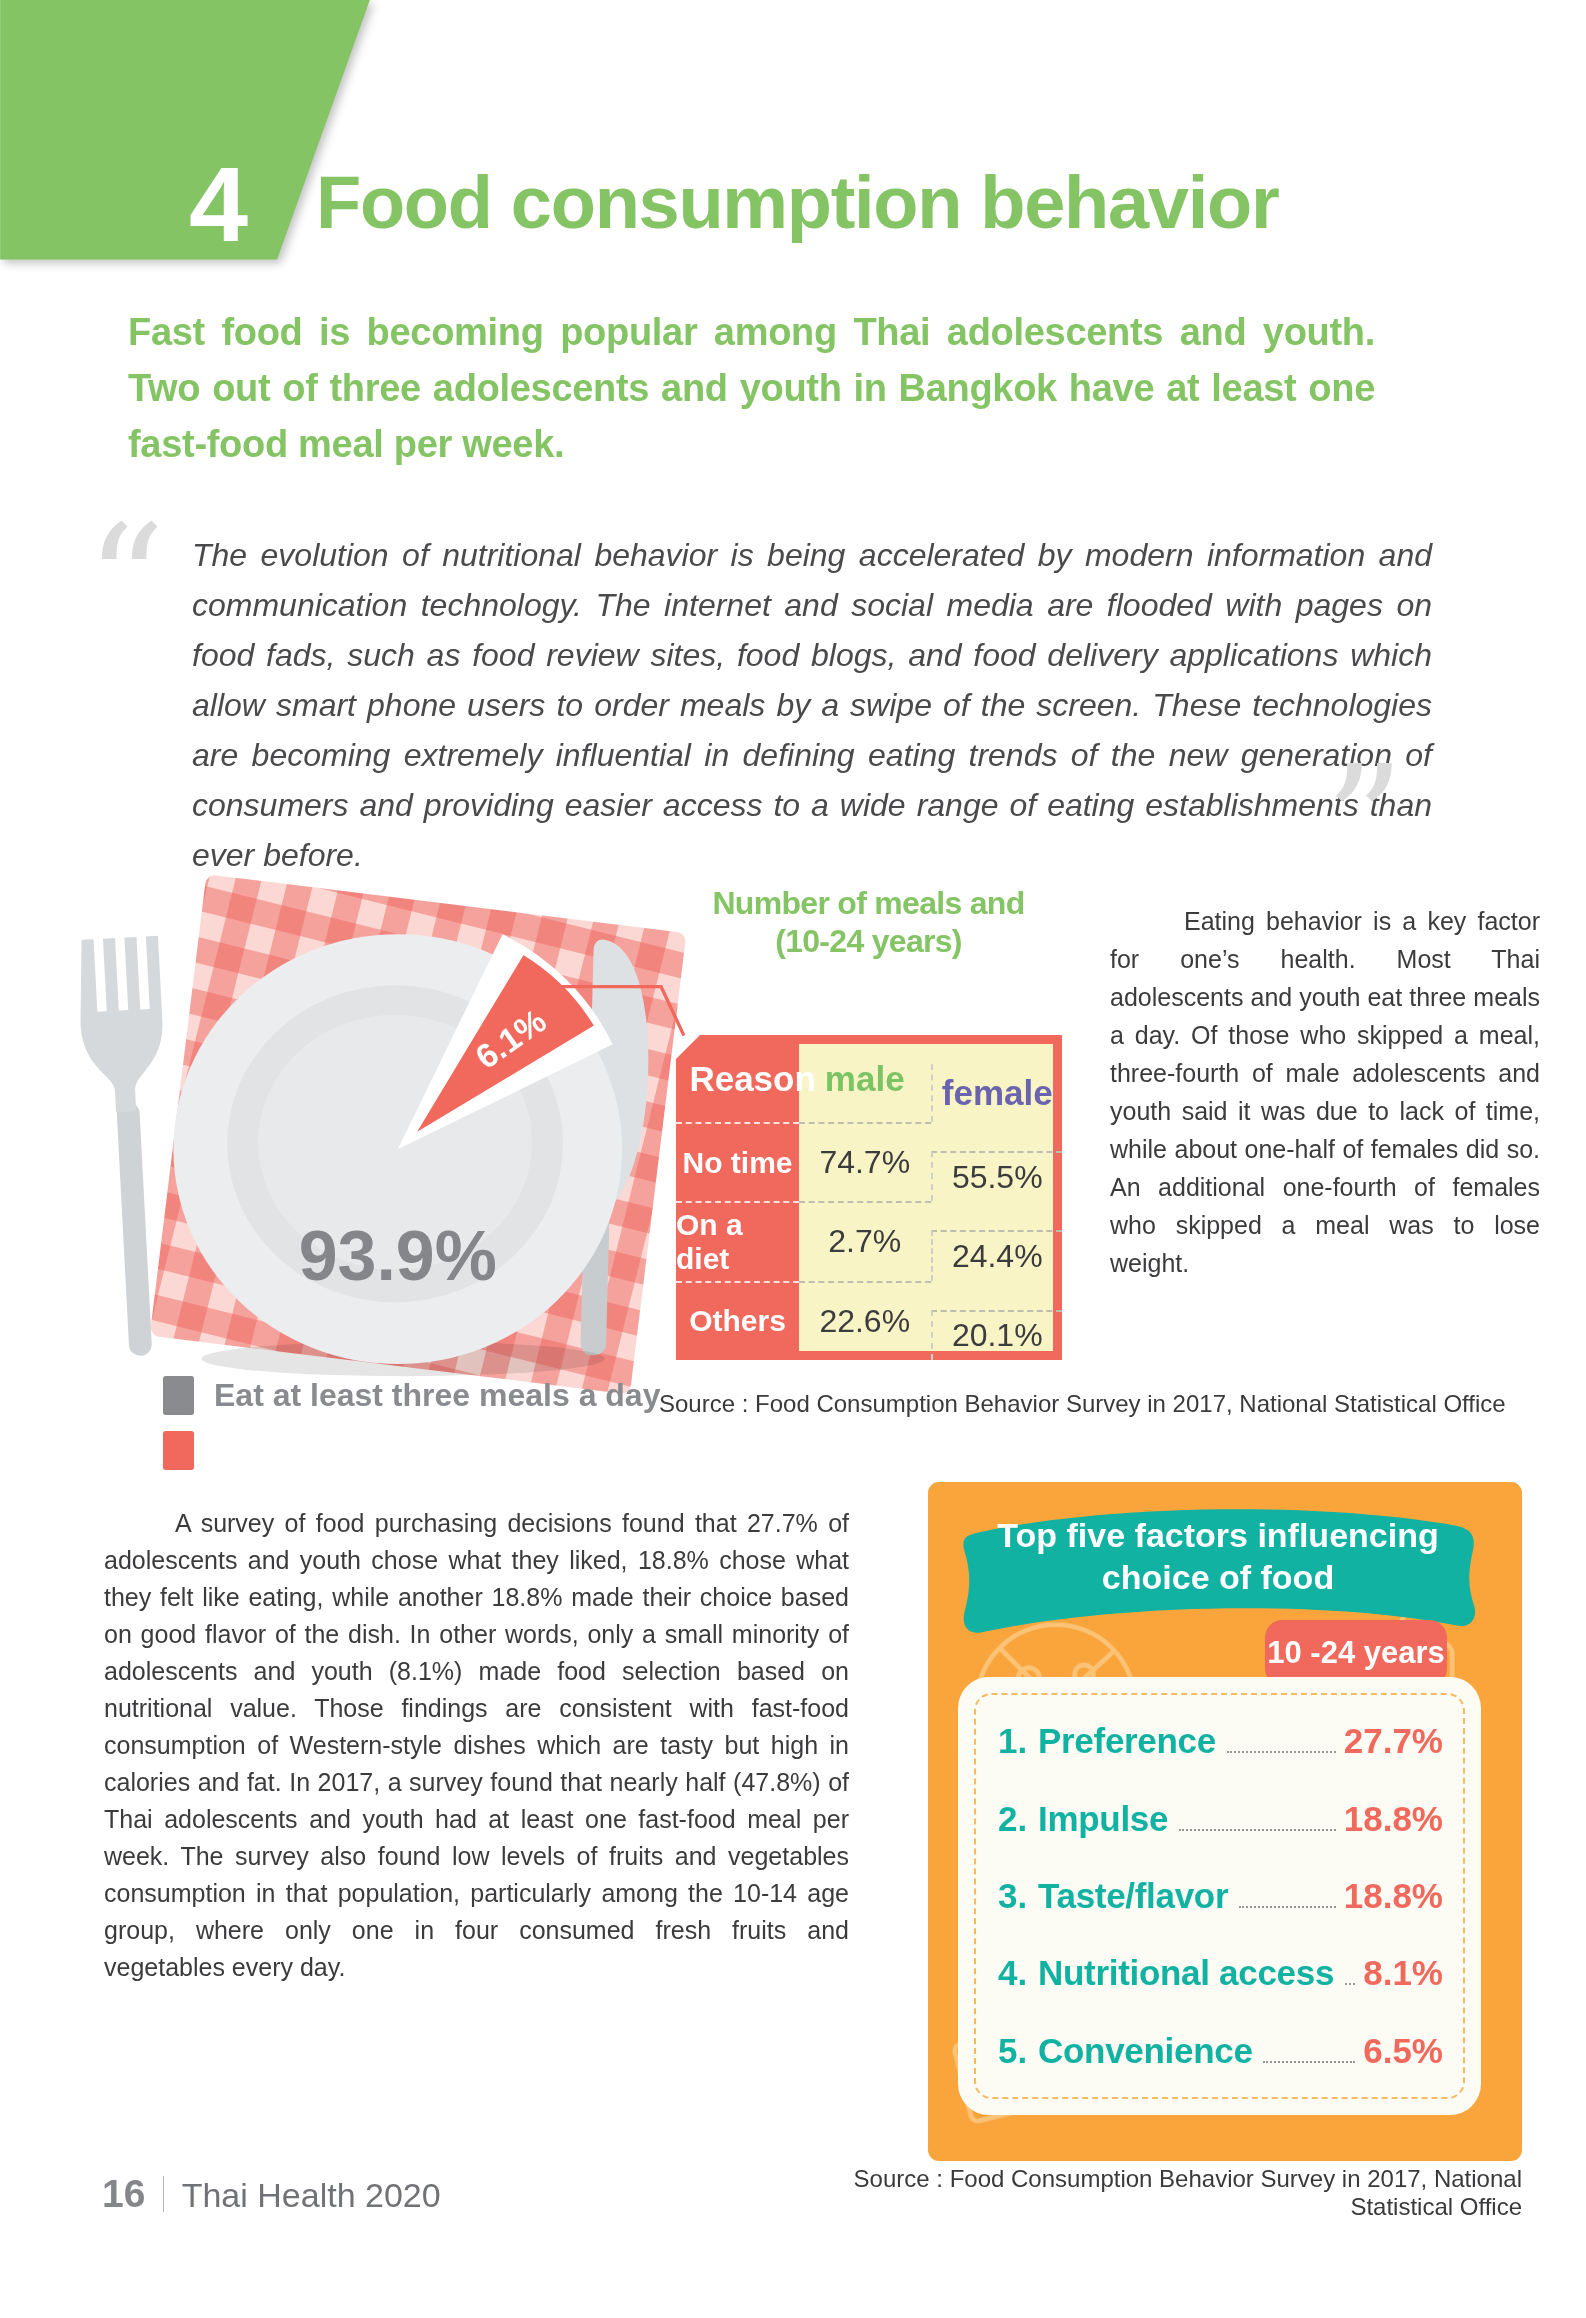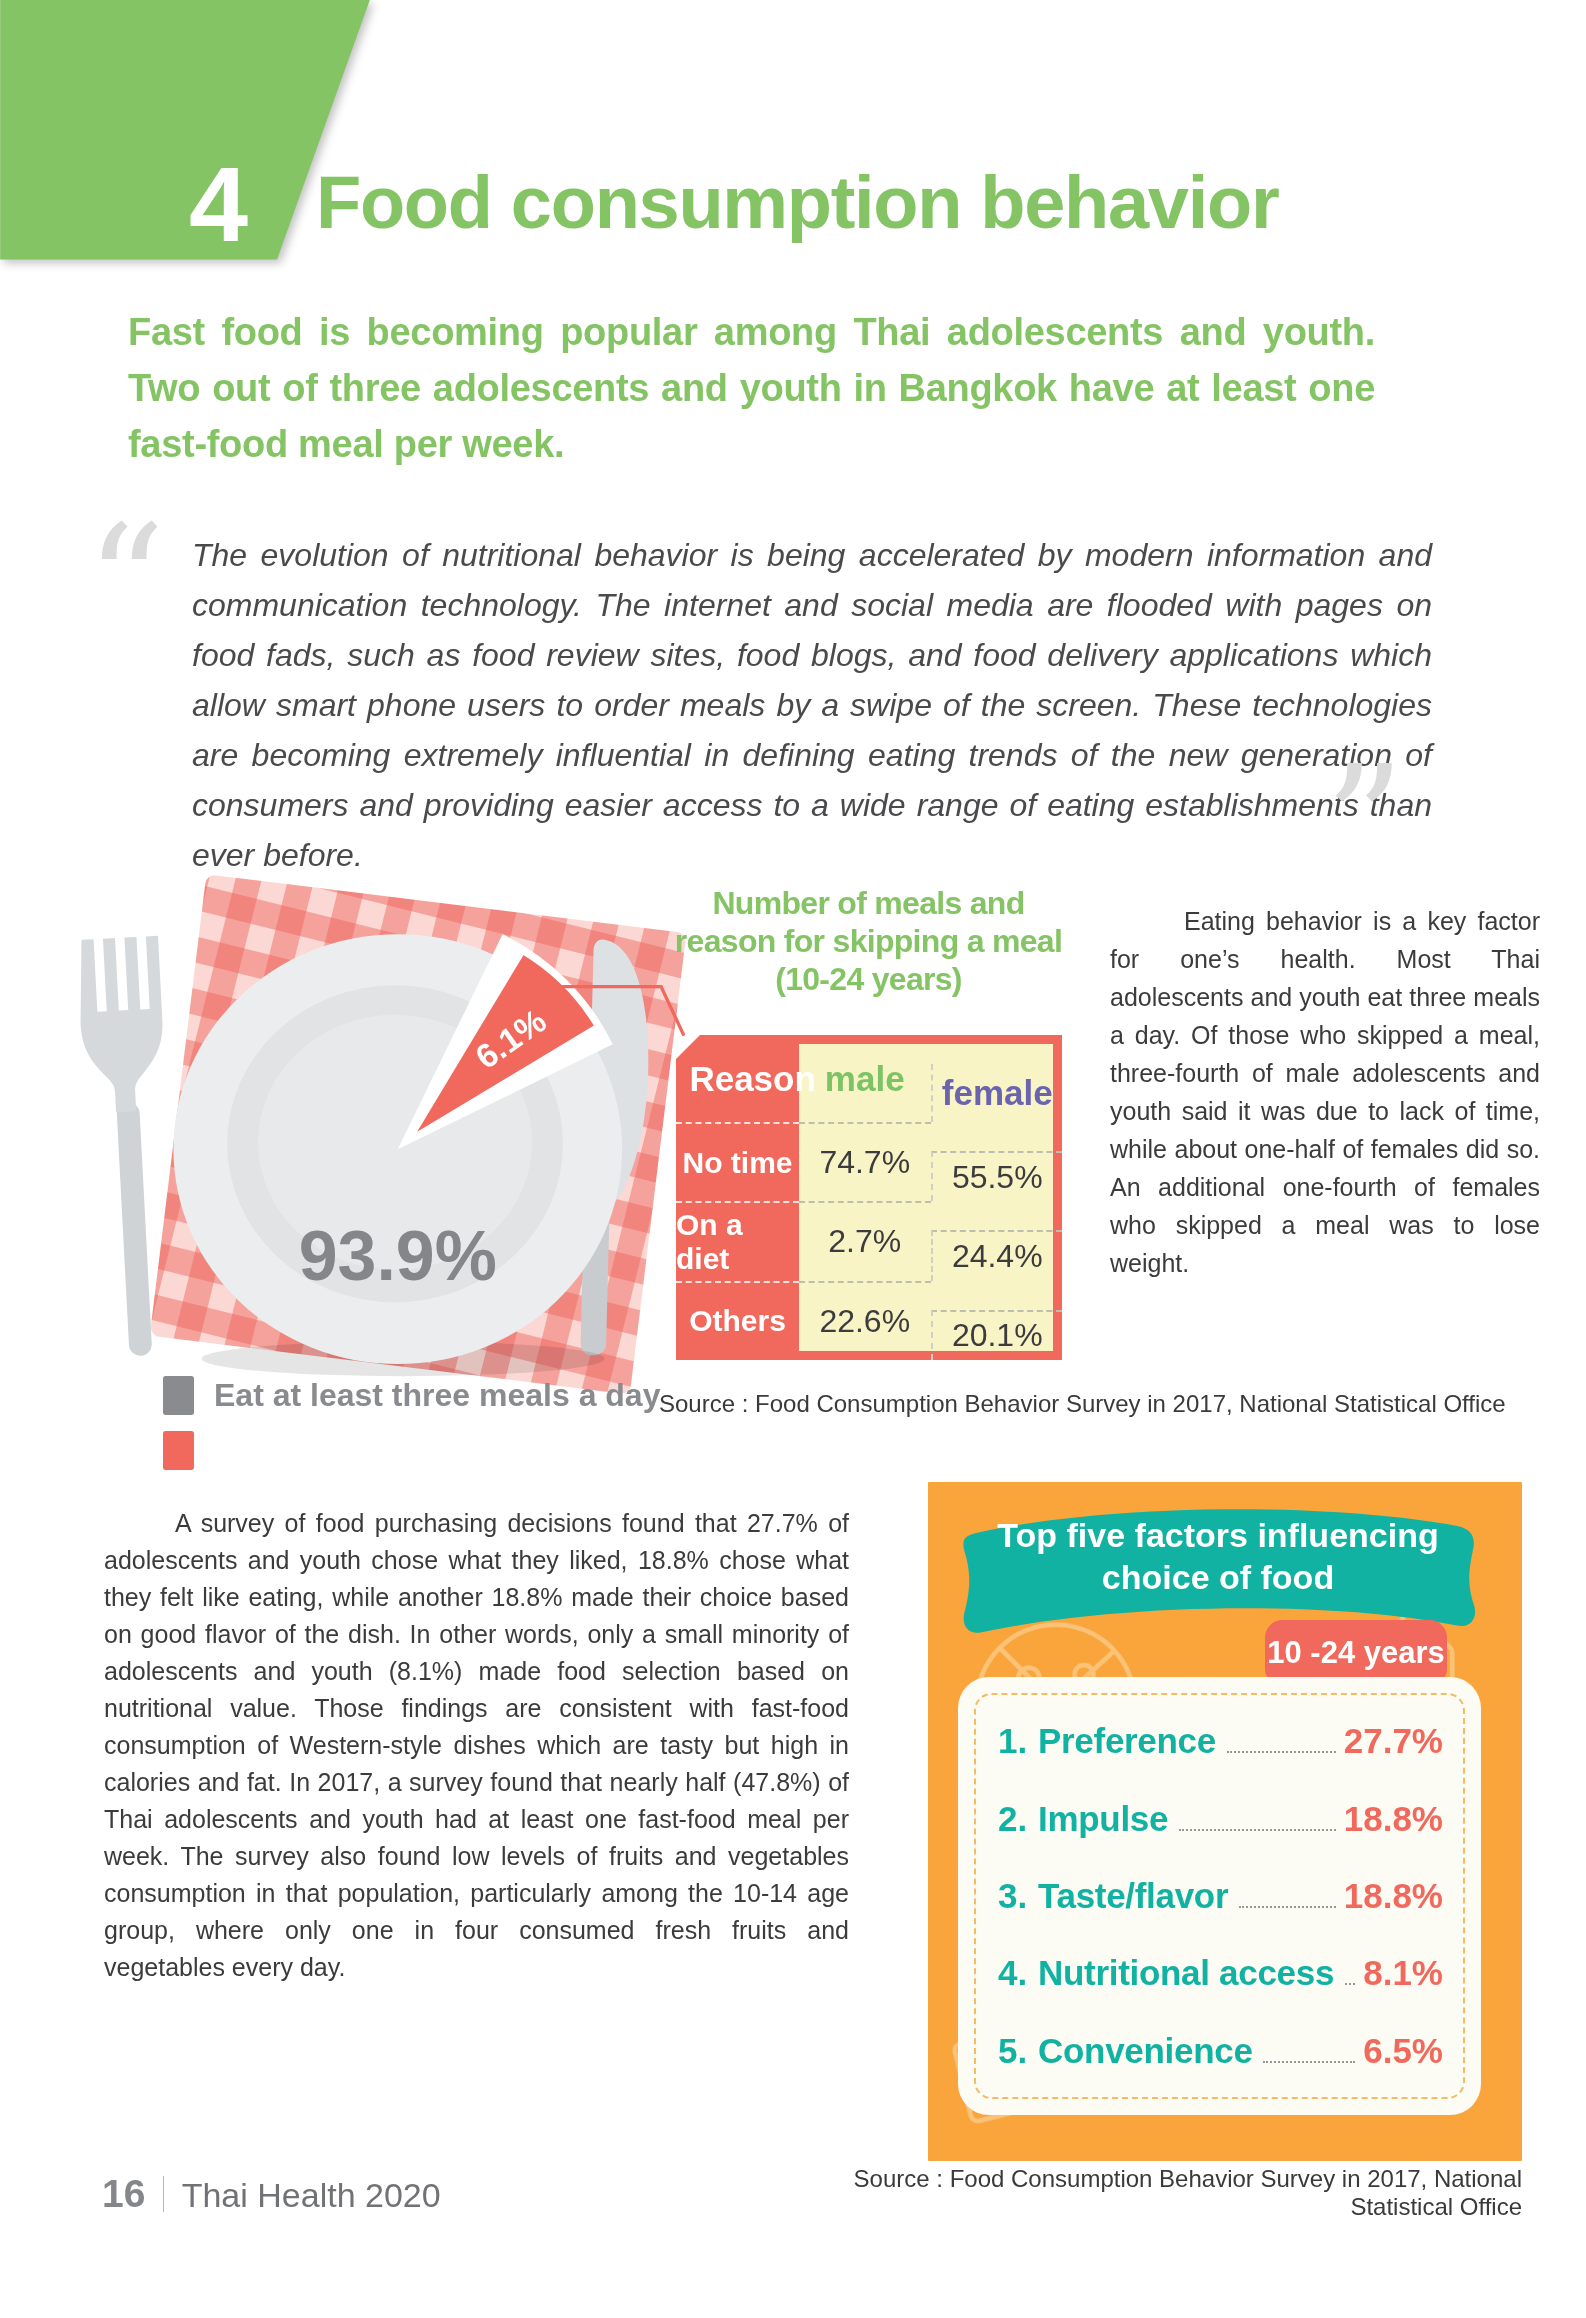--- a/index.html
+++ b/index.html
@@ -50,21 +50,21 @@
   .source-note{font-size:24px;color:#3a3a3c;}
   #source-1{left:659px;top:1390px;}
   #source-2{left:793px;top:2165px;width:729px;text-align:right;}
 
   
   .para{font-size:25px;line-height:1.5;text-align:justify;color:#3b3b3d;}
   #para-right{left:1110px;top:902px;width:430px;text-indent:74px;line-height:1.52;}
   #para-bottom{left:104px;top:1505px;width:745px;text-indent:71px;line-height:1.48;}
 
   
-  .factors-panel{left:928px;top:1482px;width:594px;height:679px;background:#f9a53c;border-radius:1px;overflow:hidden;}
+  .factors-panel{left:928px;top:1482px;width:594px;height:679px;background:#f9a53c;border-radius:11px;overflow:hidden;}
   .factors-panel svg.doodles{position:absolute;inset:0;}
   .ribbon-svg{position:absolute;left:28px;top:16px;}
   .ribbon-text{position:absolute;left:28px;top:32px;width:524px;text-align:center;color:#ffffff;
                font-size:34px;font-weight:700;line-height:42px;}
   .age-badge{position:absolute;left:337px;top:138px;width:182px;height:66px;background:#f0695c;border-radius:17.5px;
              color:#ffffff;font-size:31px;font-weight:700;display:flex;align-items:center;justify-content:center;}
   .white-box{position:absolute;left:30px;top:195px;width:523px;height:438px;background:#fcfbf4;border-radius:31px;}
   .dash-border{position:absolute;inset:16px;border:2.7px dashed #f6ba61;border-radius:17.5px;}
   .factor-list{position:absolute;left:40px;right:38px;top:25.5px;bottom:25.5px;display:flex;flex-direction:column;
                justify-content:space-around;}
@@ -132,21 +132,20 @@
     </g>
 
     <polyline points="836,1468 984,1468 1018,1541" fill="none" stroke="#f0695c" stroke-width="5"></polyline>
 
     <text x="770" y="1560" transform="rotate(-35 770 1560)" text-anchor="middle" font-size="50" font-weight="bold" fill="#ffffff">6.1%</text>
     <text x="592" y="1905" text-anchor="middle" font-size="104" font-weight="bold" fill="#85868a">93.9%</text>
   </svg>
 
   <div class="abs meals-heading">
     <div>Number of meals and</div>
-    <div>reason for skipping a meal</div>
     <div>(10-24 years)</div>
   </div>
 
   <div class="abs meals-table">
     <div class="cream"></div>
     <div class="meals-grid">
       <div class="th-reason">Reason</div>
       <div class="th-male">male</div>
       <div class="th-female col-div">female</div>
 

